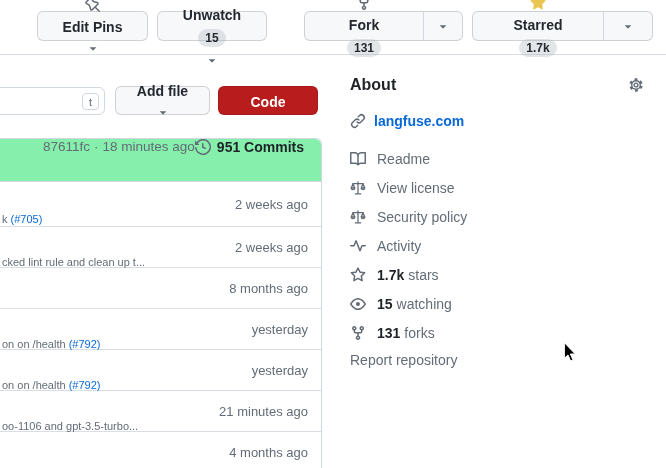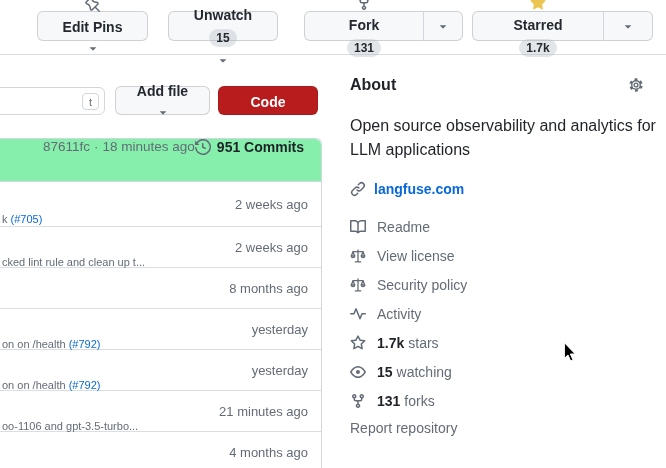--- a/index.html
+++ b/index.html
@@ -16,21 +16,21 @@
   
   .topbar{position:absolute;left:0;top:0;width:666px;height:55px;background:#fff;border-bottom:1px solid #d8dee4;}
   .gh-btn{
     display:flex;align-items:center;justify-content:center;gap:6px;
     background:#f6f8fa;border:1px solid rgba(31,35,40,0.18);border-radius:6px;
     height:30px;font-size:14px;font-weight:600;color:#24292f;cursor:pointer;
     font-family:"Liberation Sans",sans-serif;padding:0;flex-direction:column;
   }
   .topbar .gh-btn, .topbar .btn-group{position:absolute;top:11px;}
   .btn-edit-pins{left:37px;width:111px;}
-  .btn-unwatch{left:168px;width:110px;}
+  .btn-unwatch{left:157px;width:110px;}
   .btn-group{display:flex;}
   .btn-group-fork{left:304px;}
   .btn-group-star{left:472px;}
   .btn-group .gh-btn{position:static;}
   .seg-main{border-radius:6px 0 0 6px;border-right:none;}
   .seg-caret{border-radius:0 6px 6px 0;border-left:1px solid #d0d7de;}
   .fork-main{width:119px;}
   .fork-caret{width:40px;}
   .star-main{width:131px;}
   .star-caret{width:50px;}
@@ -222,21 +222,20 @@
 <div class="sidebar">
   <div class="about-head">
     <span class="about-title">About</span>
     <svg class="gear-btn" width="16" height="16" viewBox="0 0 16 16" fill="none" stroke="#636c76">
       <circle cx="8" cy="8" r="5.6" stroke-width="2.2" stroke-dasharray="2.9 2.96" transform="rotate(8 8 8)"></circle>
       <circle cx="8" cy="8" r="4.3" stroke-width="1.4"></circle>
       <circle cx="8" cy="8" r="1.9" stroke-width="1.4"></circle>
     </svg>
   </div>
 
-  <div class="about-desc">Open source observability and analytics for LLM applications</div>
 
   <div class="website-row">
     <svg class="ic" width="16" height="16" viewBox="0 0 16 16">
         <path d="m7.775 3.275 1.25-1.25a3.5 3.5 0 1 1 4.95 4.95l-2.5 2.5a3.5 3.5 0 0 1-4.95 0 .751.751 0 0 1 .018-1.042.751.751 0 0 1 1.042-.018 1.998 1.998 0 0 0 2.83 0l2.5-2.5a2.002 2.002 0 0 0-2.83-2.83l-1.25 1.25a.751.751 0 0 1-1.042-.018.751.751 0 0 1-.018-1.042Zm-4.69 9.64a1.998 1.998 0 0 0 2.83 0l1.25-1.25a.751.751 0 0 1 1.042.018.751.751 0 0 1 .018 1.042l-1.25 1.25a3.5 3.5 0 1 1-4.95-4.95l2.5-2.5a3.5 3.5 0 0 1 4.95 0 .751.751 0 0 1-.018 1.042.751.751 0 0 1-1.042.018 1.998 1.998 0 0 0-2.83 0l-2.5 2.5a1.998 1.998 0 0 0 0 2.83Z"></path>
       </svg>
     <a class="website-link">langfuse.com</a>
   </div>
 
   <div class="about-list">
     <a class="about-item">

